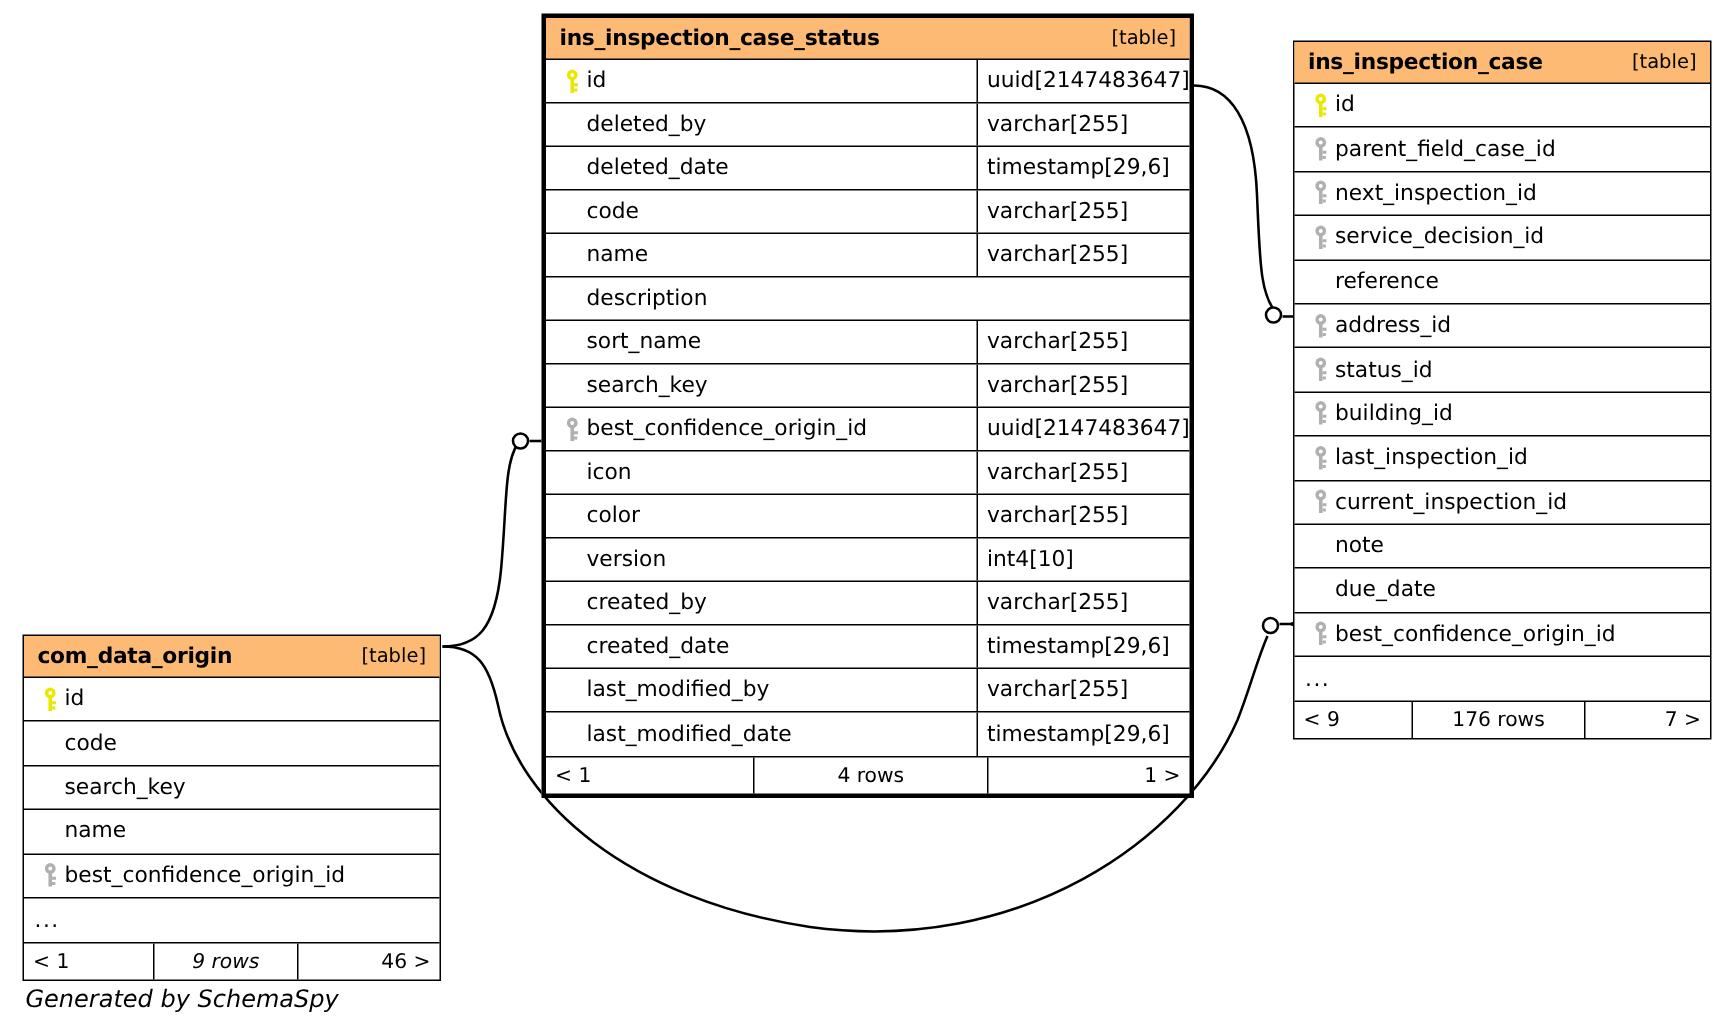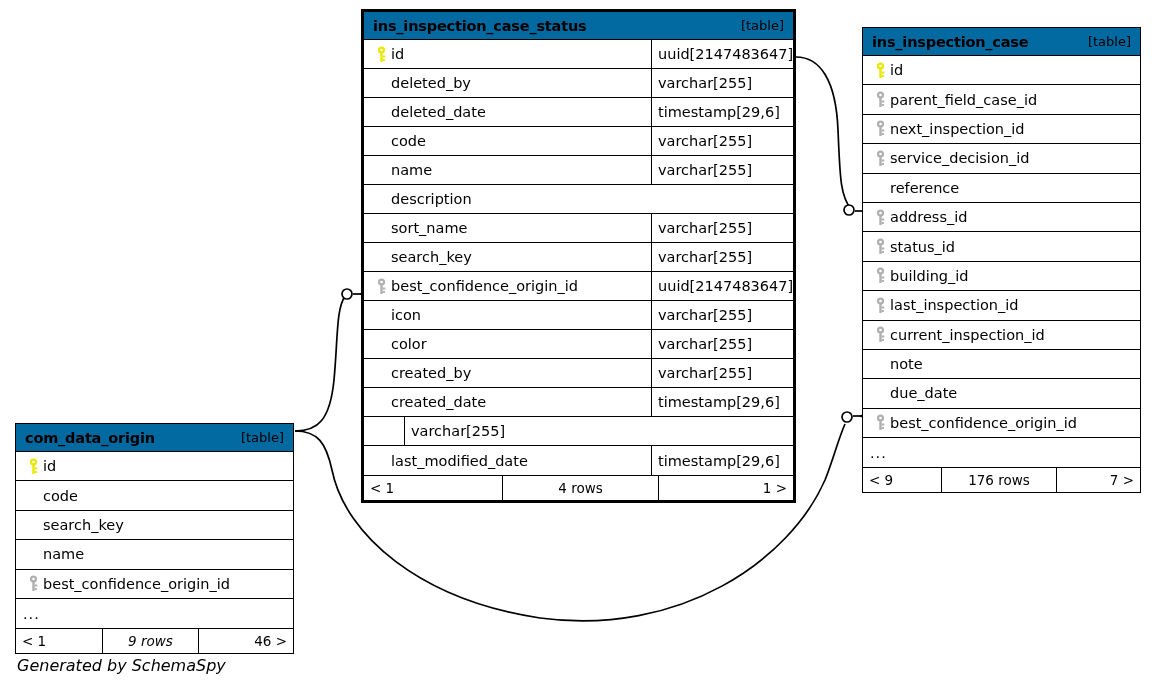--- a/index.html
+++ b/index.html
@@ -35,21 +35,21 @@
     border: 1px solid #000000;
   }
   .erd-table.emphasis {
     border: 3px solid #000000;
   }
 
   .tbl-header {
     display: flex;
     align-items: center;
     justify-content: space-between;
-    background: #0369a1;
+    background: #fdba74;
     border-bottom: 1px solid #000000;
     box-sizing: border-box;
     padding: 0 9px;
     height: 28px;
   }
   .tbl-title {
     font-weight: bold;
     font-size: 14.5px;
     letter-spacing: -0.2px;
     white-space: nowrap;
@@ -322,36 +322,49 @@
             <span class="key-slot"></span>
             <span class="col-label">color</span>
           </div>
           <div class="cell-type">
             <span class="type-label">varchar[255]</span>
           </div>
         </div>
         <div class="tbl-row">
           <div class="cell-name">
             <span class="key-slot"></span>
+            <span class="col-label">version</span>
+          </div>
+          <div class="cell-type">
+            <span class="type-label">int4[10]</span>
+          </div>
+        </div>
+        <div class="tbl-row">
+          <div class="cell-name">
+            <span class="key-slot"></span>
             <span class="col-label">created_by</span>
           </div>
           <div class="cell-type">
             <span class="type-label">varchar[255]</span>
           </div>
         </div>
         <div class="tbl-row">
           <div class="cell-name">
             <span class="key-slot"></span>
             <span class="col-label">created_date</span>
           </div>
           <div class="cell-type">
             <span class="type-label">timestamp[29,6]</span>
           </div>
         </div>
         <div class="tbl-row">
+          <div class="cell-name">
+            <span class="key-slot"></span>
+            <span class="col-label">last_modified_by</span>
+          </div>
           <div class="cell-type">
             <span class="type-label">varchar[255]</span>
           </div>
         </div>
         <div class="tbl-row">
           <div class="cell-name">
             <span class="key-slot"></span>
             <span class="col-label">last_modified_date</span>
           </div>
           <div class="cell-type">

